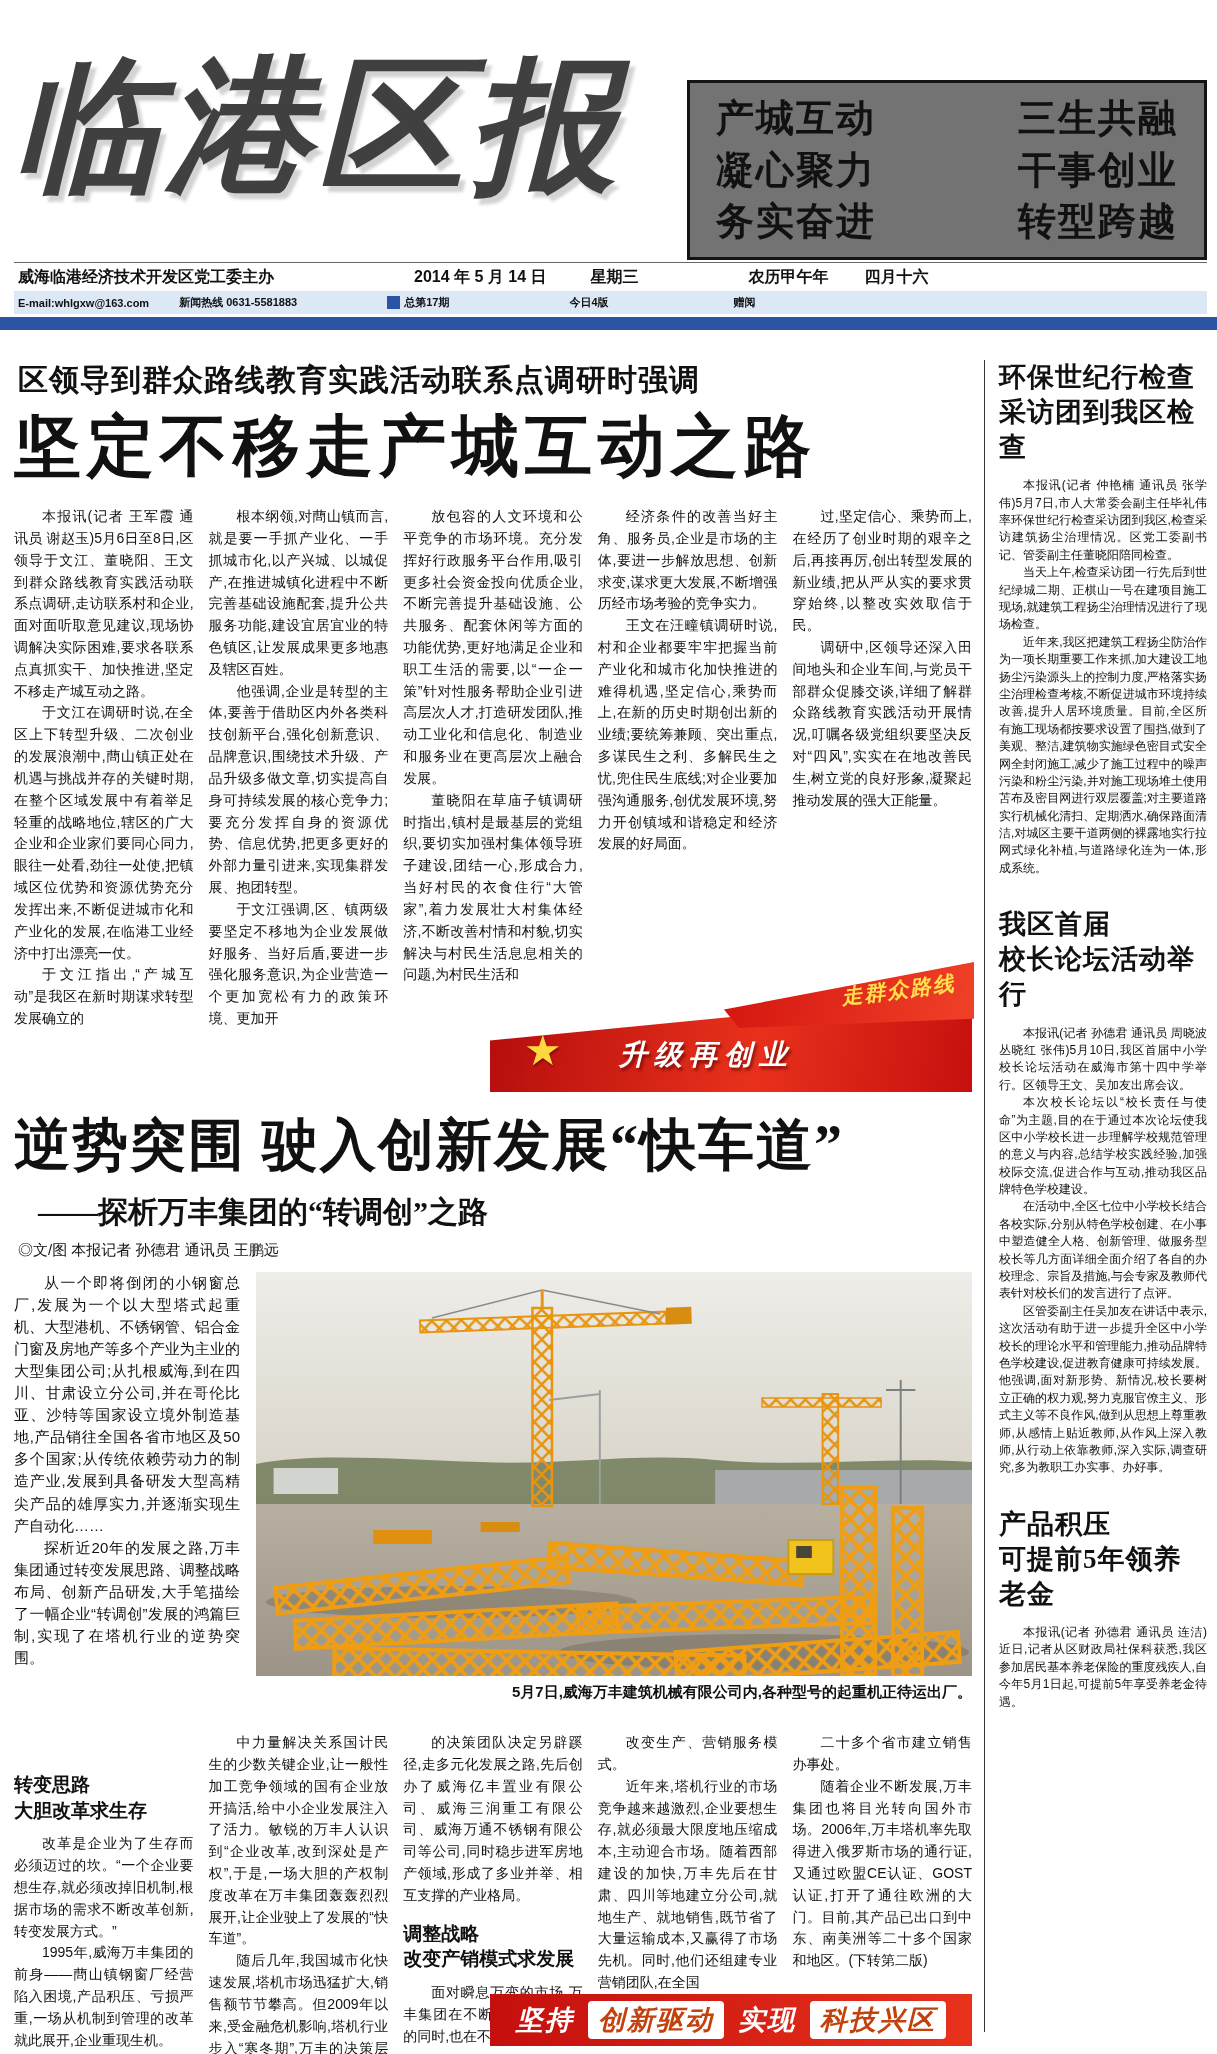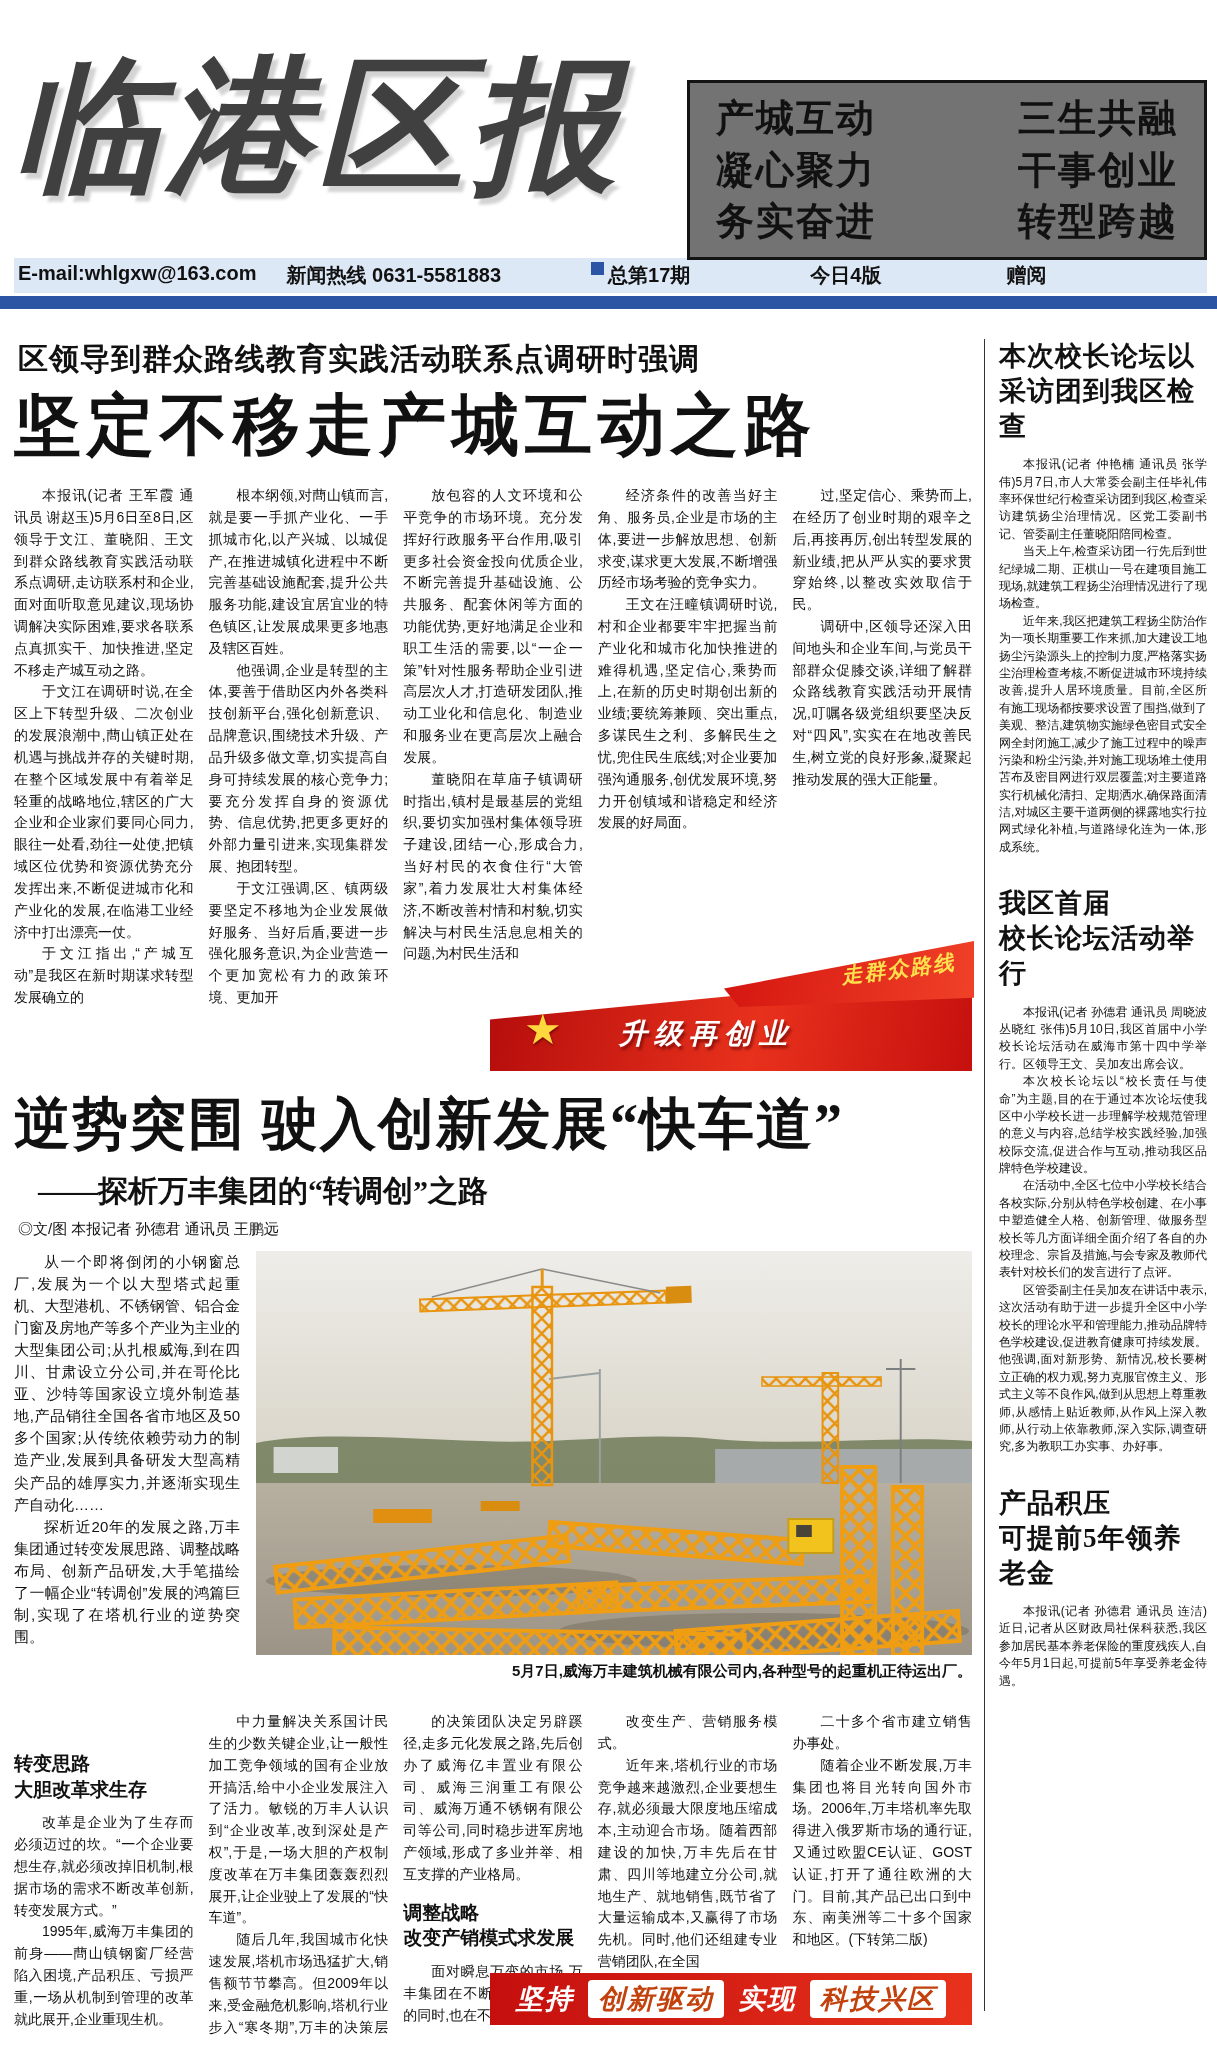--- a/index.html
+++ b/index.html
@@ -12,21 +12,21 @@
         font-size:146px;line-height:1.35;color:#404040;letter-spacing:6px;white-space:nowrap;
         text-shadow:5px 6px 3px rgba(130,130,130,.35);}
   .slogan-box{margin-left:auto;margin-top:54px;width:462px;border:3px solid #141414;
         padding:14px 26px;display:flex;flex-direction:column;gap:9px;background:#737373;}
   .slogan-row{display:flex;justify-content:space-between;
         font-family:"Liberation Serif",serif;font-weight:bold;font-size:38px;line-height:1.12;letter-spacing:2px;}
   .info1{display:flex;align-items:center;border-top:1px solid #666;margin-top:4px;
         padding:4px 4px 3px;font-size:16px;font-weight:bold;}
   .info1 .date{margin-left:140px;} .info1 .weekday{margin-left:44px;}
   .info1 .lyear{margin-left:110px;} .info1 .lday{margin-left:36px;}
-  .info2{display:flex;background:#dce8f6;padding:4px 4px;font-size:20px;font-weight:bold;}
+  .info2{display:flex;align-items:center;background:#dce8f6;padding:4px 4px;font-size:11px;font-weight:bold;}
   .info2 .hot{margin-left:30px;}
   .sq{display:inline-block;width:13px;height:13px;background:#2b55a4;margin:0 4px 0 90px;}
   .info2 .ed{margin-left:120px;} .info2 .gift{margin-left:125px;}
   .blue-bar{height:13px;background:#2b55a4;margin-top:3px;}
   
   .content{display:flex;padding:0 10px 0 14px;}
   .main{width:958px;flex:none;padding-right:12px;}
   .sidebar{flex:1;border-left:1px solid #333;padding-left:14px;margin-top:30px;height:1672px;overflow:hidden;}
   
   .lead{position:relative;margin-top:30px;}
@@ -96,20 +96,27 @@
         </div>
         <div class="slogan-row">
           <span>凝心聚力</span>
           <span>干事创业</span>
         </div>
         <div class="slogan-row">
           <span>务实奋进</span>
           <span>转型跨越</span>
         </div>
       </div>
+    </div>
+    <div class="info1">
+      <span>威海临港经济技术开发区党工委主办</span>
+      <span class="date">2014 年 5 月 14 日</span>
+      <span class="weekday">星期三</span>
+      <span class="lyear">农历甲午年</span>
+      <span class="lday">四月十六</span>
     </div>
     <div class="info2">
       <span>E-mail:whlgxw@163.com</span>
       <span class="hot">新闻热线  0631-5581883</span>
       <span class="sq"></span>
       <span>总第17期</span>
       <span class="ed">今日4版</span>
       <span class="gift">赠阅</span>
     </div>
   </div>
@@ -274,21 +281,21 @@
           <span class="tb-box">创新驱动</span>
           <span class="tb-word">实现</span>
           <span class="tb-box">科技兴区</span>
         </div>
       </div>
     </div>
 
     <div class="sidebar">
       <div class="sb-article">
         <div class="sb-title">
-          <div>本次校长论坛以</div>
+          <div>环保世纪行检查</div>
           <div>采访团到我区检查</div>
         </div>
         <p>本报讯(记者 仲艳楠 通讯员 张学伟)5月7日,市人大常委会副主任毕礼伟率环保世纪行检查采访团到我区,检查采访建筑扬尘治理情况。区党工委副书记、管委副主任董晓阳陪同检查。</p>
         <p>当天上午,检查采访团一行先后到世纪绿城二期、正棋山一号在建项目施工现场,就建筑工程扬尘治理情况进行了现场检查。</p>
         <p>近年来,我区把建筑工程扬尘防治作为一项长期重要工作来抓,加大建设工地扬尘污染源头上的控制力度,严格落实扬尘治理检查考核,不断促进城市环境持续改善,提升人居环境质量。目前,全区所有施工现场都按要求设置了围挡,做到了美观、整洁,建筑物实施绿色密目式安全网全封闭施工,减少了施工过程中的噪声污染和粉尘污染,并对施工现场堆土使用苫布及密目网进行双层覆盖;对主要道路实行机械化清扫、定期洒水,确保路面清洁,对城区主要干道两侧的裸露地实行拉网式绿化补植,与道路绿化连为一体,形成系统。</p>
       </div>
 
       <div class="sb-article">
         <div class="sb-title">
           <div>我区首届</div>

